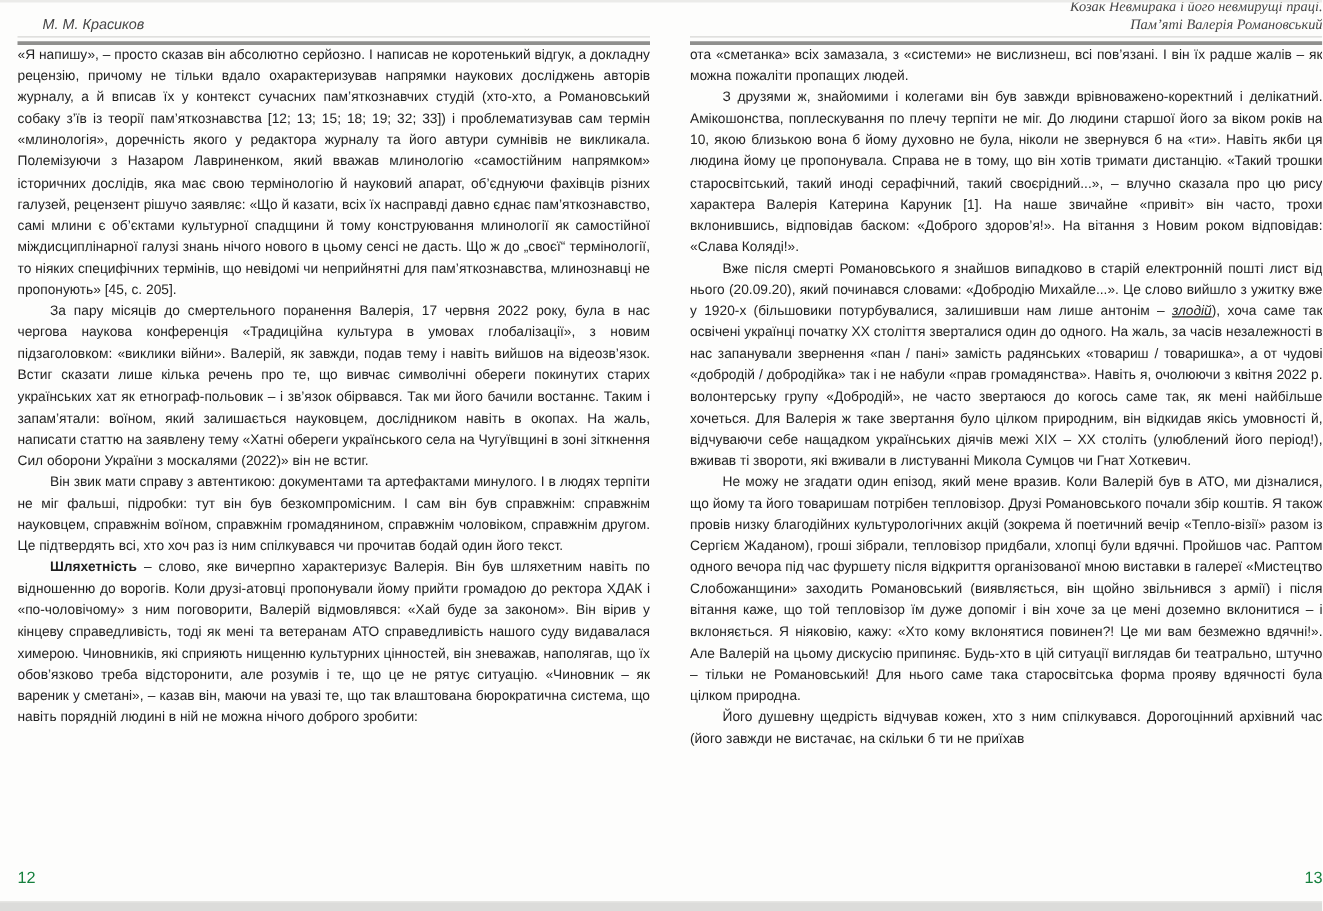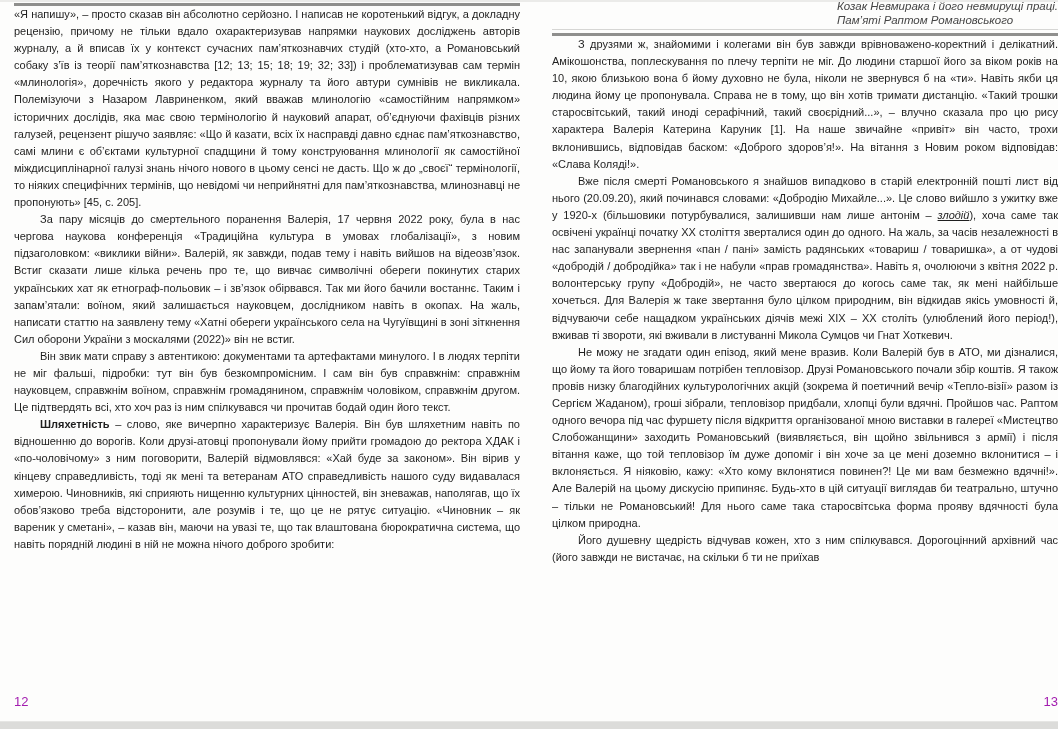--- a/index.html
+++ b/index.html
@@ -36,21 +36,21 @@
     box-sizing: border-box;
   }
   .page.left  .page-header { justify-content: flex-start; padding-left: 20px; }
   .page.right .page-header { justify-content: flex-end; }
   .running-title {
     font-style: italic;
     font-size: 11.5px;
     line-height: 13.5px;
     color: #454545;
   }
-  .page.right .running-title { text-align: left; }
+  .page.right .running-title { text-align: right; font-family: Liberation Serif, serif; }
   .header-bar {
     height: 3px;
     background: #8f8f8d;
     margin-top: 3px;
   }
 
   .text-block {
     height: 636px;
     overflow: hidden;
     font-size: 11px;
@@ -59,54 +59,58 @@
   }
   .text-block p { margin: 0; text-indent: 26px; }
   .text-block p.no-indent { text-indent: 0; }
   .lead-term { font-weight: bold; }
   .italic-term { font-style: italic; text-decoration: underline; }
 
   .page-number {
     position: absolute;
     top: 694px;
     font-size: 13px;
-    color: #a21caf;
+    color: #15803d;
   }
   .page-number.pn-left  { left: 14px; }
   .page-number.pn-right { right: 0; }
 </style>
 </head>
 <body>
 
 <div class="spread">
   <div class="top-edge"></div>
 
   <div class="pages">
 
     <div class="page left">
+      <div class="page-header">
+        <span class="running-title">М. М. Красиков</span>
+      </div>
       <div class="header-bar"></div>
 
       <div class="text-block">
         <p class="no-indent">«Я напишу», – просто сказав він абсолютно серйозно. І написав не коротенький відгук, а докладну рецензію, причому не тільки вдало охарактеризував напрямки наукових досліджень авторів журналу, а й вписав їх у контекст сучасних пам’яткознавчих студій (хто-хто, а Романовський собаку з’їв із теорії пам’яткознавства [12; 13; 15; 18; 19; 32; 33]) і проблематизував сам термін «млинологія», доречність якого у редактора журналу та його автури сумнівів не викликала. Полемізуючи з Назаром Лавриненком, який вважав млинологію «самостійним напрямком» історичних дослідів, яка має свою термінологію й науковий апарат, об’єднуючи фахівців різних галузей, рецензент рішучо заявляє: «Що й казати, всіх їх насправді давно єднає пам’яткознавство, самі млини є об’єктами культурної спадщини й тому конструювання млинології як самостійної міждисциплінарної галузі знань нічого нового в цьому сенсі не дасть. Що ж до „своєї“ термінології, то ніяких специфічних термінів, що невідомі чи неприйнятні для пам’яткознавства, млинознавці не пропонують» [45, с. 205].</p>
         <p>За пару місяців до смертельного поранення Валерія, 17 червня 2022 року, була в нас чергова наукова конференція «Традиційна культура в умовах глобалізації», з новим підзаголовком: «виклики війни». Валерій, як завжди, подав тему і навіть вийшов на відеозв’язок. Встиг сказати лише кілька речень про те, що вивчає символічні обереги покинутих старих українських хат як етнограф-польовик – і зв’язок обірвався. Так ми його бачили востаннє. Таким і запам’ятали: воїном, який залишається науковцем, дослідником навіть в окопах. На жаль, написати статтю на заявлену тему «Хатні обереги українського села на Чугуївщині в зоні зіткнення Сил оборони України з москалями (2022)» він не встиг.</p>
         <p>Він звик мати справу з автентикою: документами та артефактами минулого. І в людях терпіти не міг фальші, підробки: тут він був безкомпромісним. І сам він був справжнім: справжнім науковцем, справжнім воїном, справжнім громадянином, справжнім чоловіком, справжнім другом. Це підтвердять всі, хто хоч раз із ним спілкувався чи прочитав бодай один його текст.</p>
         <p><span class="lead-term">Шляхетність</span><span> – слово, яке вичерпно характеризує Валерія. Він був шляхетним навіть по відношенню до ворогів. Коли друзі-атовці пропонували йому прийти громадою до ректора ХДАК і «по-чоловічому» з ним поговорити, Валерій відмовлявся: «Хай буде за законом». Він вірив у кінцеву справедливість, тоді як мені та ветеранам АТО справедливість нашого суду видавалася химерою. Чиновників, які сприяють нищенню культурних цінностей, він зневажав, наполягав, що їх обов’язково треба відсторонити, але розумів і те, що це не рятує ситуацію. «Чиновник – як вареник у сметані», – казав він, маючи на увазі те, що так влаштована бюрократична система, що навіть порядній людині в ній не можна нічого доброго зробити:</span></p>
       </div>
     </div>
 
     <div class="page right">
       <div class="page-header">
         <span class="running-title">
           <span>Козак Невмирака і його невмирущі праці.</span><br>
-          <span>Пам’яті Раптом Романовського</span>
+          <span>Пам’яті Валерія Романовський</span>
         </span>
       </div>
       <div class="header-bar"></div>
 
       <div class="text-block">
+        <p class="no-indent">ота «сметанка» всіх замазала, з «системи» не вислизнеш, всі пов’язані. І він їх радше жалів – як можна пожаліти пропащих людей.</p>
         <p>З друзями ж, знайомими і колегами він був завжди врівноважено-коректний і делікатний. Амікошонства, поплескування по плечу терпіти не міг. До людини старшої його за віком років на 10, якою близькою вона б йому духовно не була, ніколи не звернувся б на «ти». Навіть якби ця людина йому це пропонувала. Справа не в тому, що він хотів тримати дистанцію. «Такий трошки старосвітський, такий иноді серафічний, такий своєрідний...», – влучно сказала про цю рису характера Валерія Катерина Каруник [1]. На наше звичайне «привіт» він часто, трохи вклонившись, відповідав баском: «Доброго здоров’я!». На вітання з Новим роком відповідав: «Слава Коляді!».</p>
         <p><span>Вже після смерті Романовського я знайшов випадково в старій електронній пошті лист від нього (20.09.20), який починався словами: «Добродію Михайле...». Це слово вийшло з ужитку вже у 1920-х (більшовики потурбувалися, залишивши нам лише антонім – </span><span class="italic-term">злодій</span><span>), хоча саме так освічені українці початку ХХ століття зверталися один до одного. На жаль, за часів незалежності в нас запанували звернення «пан / пані» замість радянських «товариш / товаришка», а от чудові «добродій / добродійка» так і не набули «прав громадянства». Навіть я, очолюючи з квітня 2022 р. волонтерську групу «Добродій», не часто звертаюся до когось саме так, як мені найбільше хочеться. Для Валерія ж таке звертання було цілком природним, він відкидав якісь умовності й, відчуваючи себе нащадком українських діячів межі ХІХ – ХХ століть (улюблений його період!), вживав ті звороти, які вживали в листуванні Микола Сумцов чи Гнат Хоткевич.</span></p>
         <p>Не можу не згадати один епізод, який мене вразив. Коли Валерій був в АТО, ми дізналися, що йому та його товаришам потрібен тепловізор. Друзі Романовського почали збір коштів. Я також провів низку благодійних культурологічних акцій (зокрема й поетичний вечір «Тепло-візії» разом із Сергієм Жаданом), гроші зібрали, тепловізор придбали, хлопці були вдячні. Пройшов час. Раптом одного вечора під час фуршету після відкриття організованої мною виставки в галереї «Мистецтво Слобожанщини» заходить Романовський (виявляється, він щойно звільнився з армії) і після вітання каже, що той тепловізор їм дуже допоміг і він хоче за це мені доземно вклонитися – і вклоняється. Я ніяковію, кажу: «Хто кому вклонятися повинен?! Це ми вам безмежно вдячні!». Але Валерій на цьому дискусію припиняє. Будь-хто в цій ситуації виглядав би театрально, штучно – тільки не Романовський! Для нього саме така старосвітська форма прояву вдячності була цілком природна.</p>
         <p>Його душевну щедрість відчував кожен, хто з ним спілкувався. Дорогоцінний архівний час (його завжди не вистачає, на скільки б ти не приїхав</p>
       </div>
     </div>
   </div>
 
   <div class="page-number pn-left">12</div>
   <div class="page-number pn-right">13</div>

